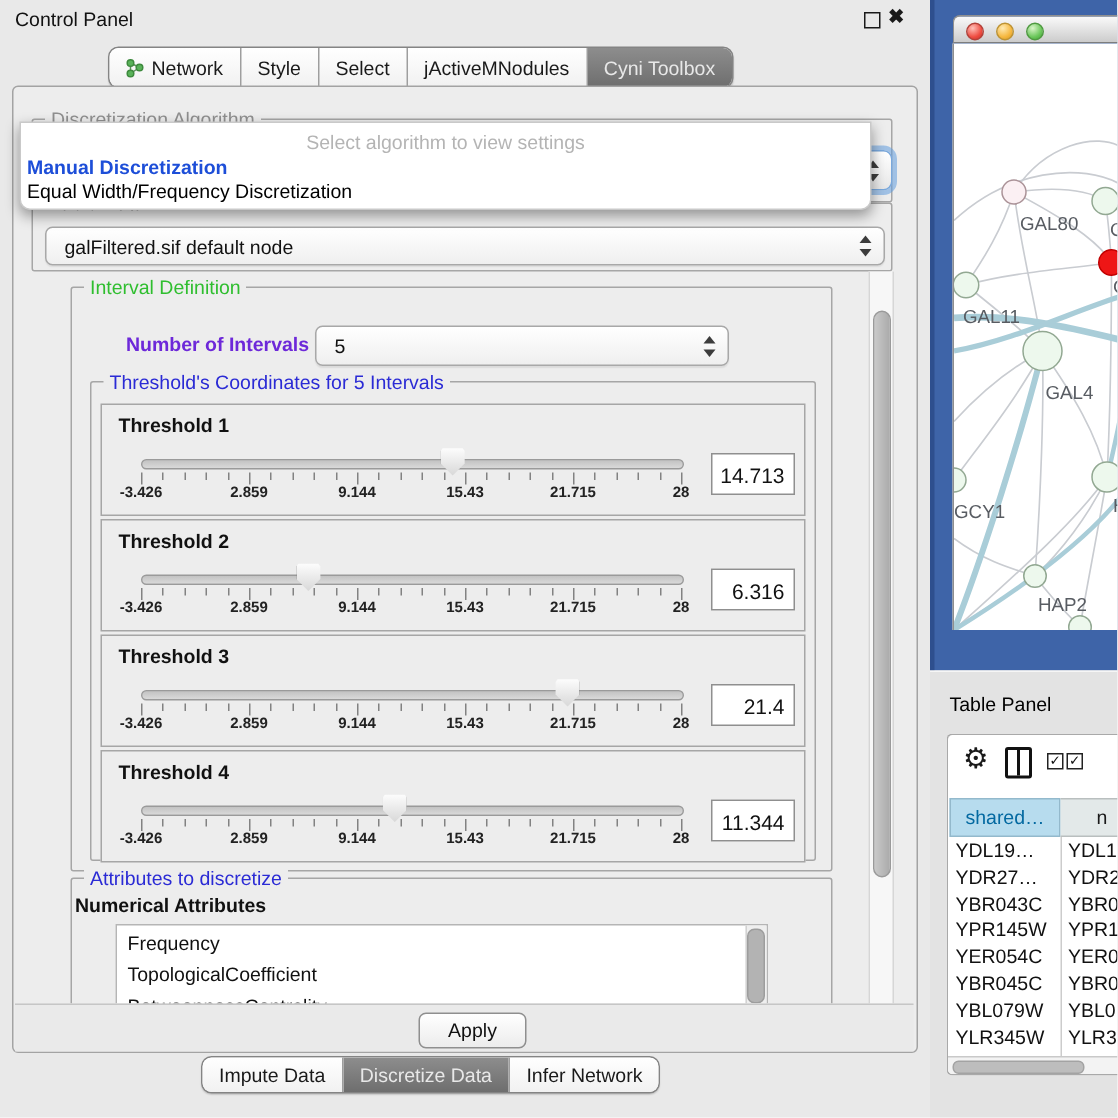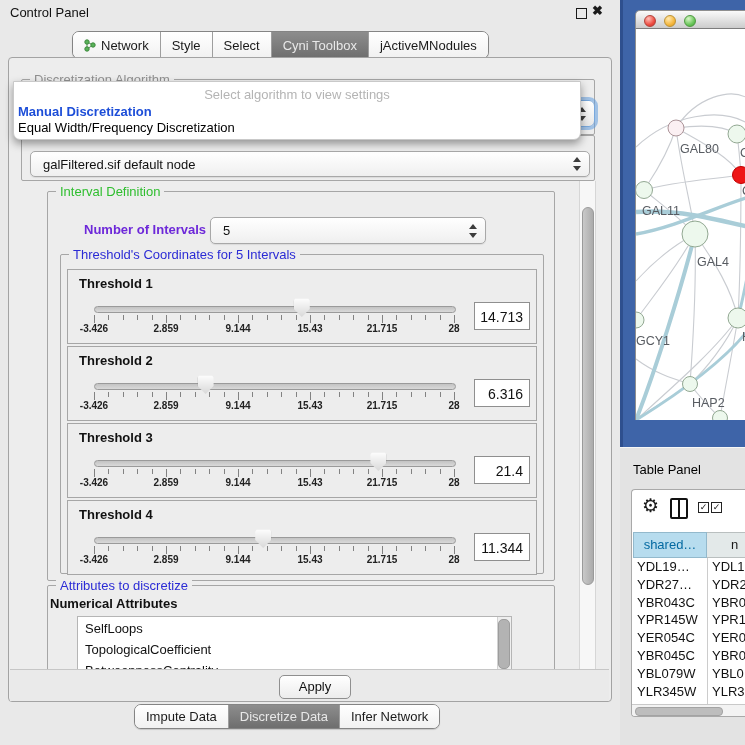--- a/index.html
+++ b/index.html
@@ -124,25 +124,25 @@
           </svg>
       </span>
       <span>Network</span>
     </div>
     <div class="sg">
         <span>Style</span>
       </div>
     <div class="sg">
         <span>Select</span>
       </div>
+    <div class="sg">
+        <span>jActiveMNodules</span>
+      </div>
     <div class="sg sel">
         <span>Cyni Toolbox</span>
-      </div>
-    <div class="sg">
-        <span>jActiveMNodules</span>
       </div>
   </div>
 
   <div class="abs tabpane">
 
     <div class="group" style="left:12px;top:21px;width:572px;height:54px;">
       <span class="glabel gray">Discretization Algorithm</span>
     </div>
 
     <div class="abs focus-sliver">
@@ -341,21 +341,21 @@
         </div>
       </div>
 
       <div class="group" style="left:32px;top:404px;width:506px;height:150px;">
         <span class="glabel blue">Attributes to discretize</span>
         <span class="attr-title">Numerical Attributes</span>
         <div class="nlist" id="attrlist">
           <div class="sb">
               <div class="sbth"></div>
             </div>
-        <div class="item" style="top: 4px;">SelfLoops</div>
+        <div class="item" style="top: 4px;">Frequency</div>
             <div class="item" style="top: 25px;">TopologicalCoefficient</div>
             <div class="item" style="top: 46px;">BetweennessCentrality</div>
           </div>
       </div>
     </div>
 
     <div class="abs vscroll">
         <div class="thumb"></div>
       </div>
 

